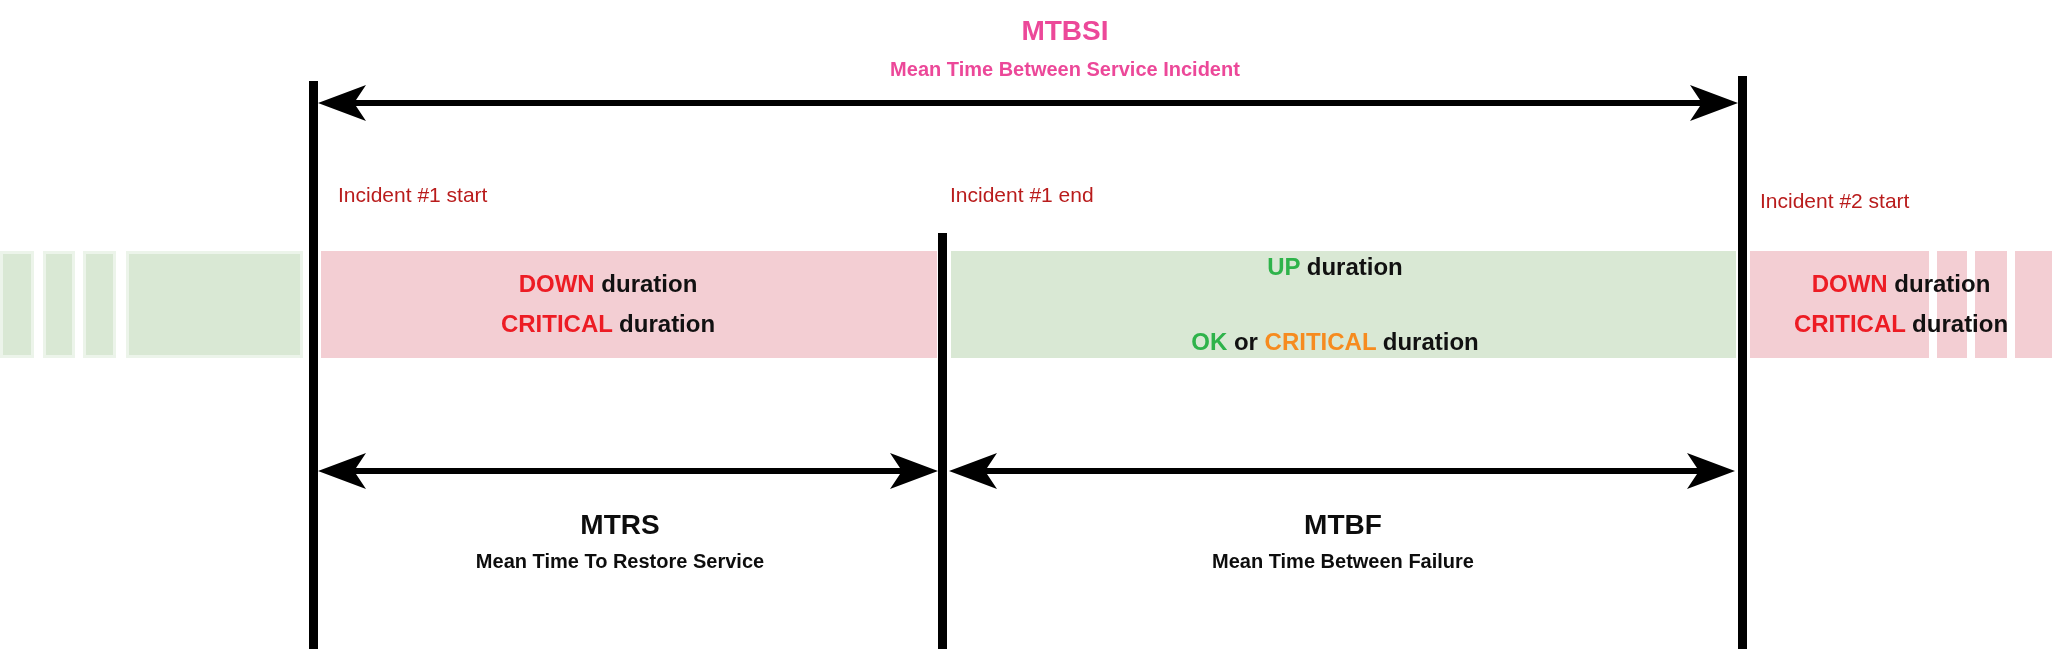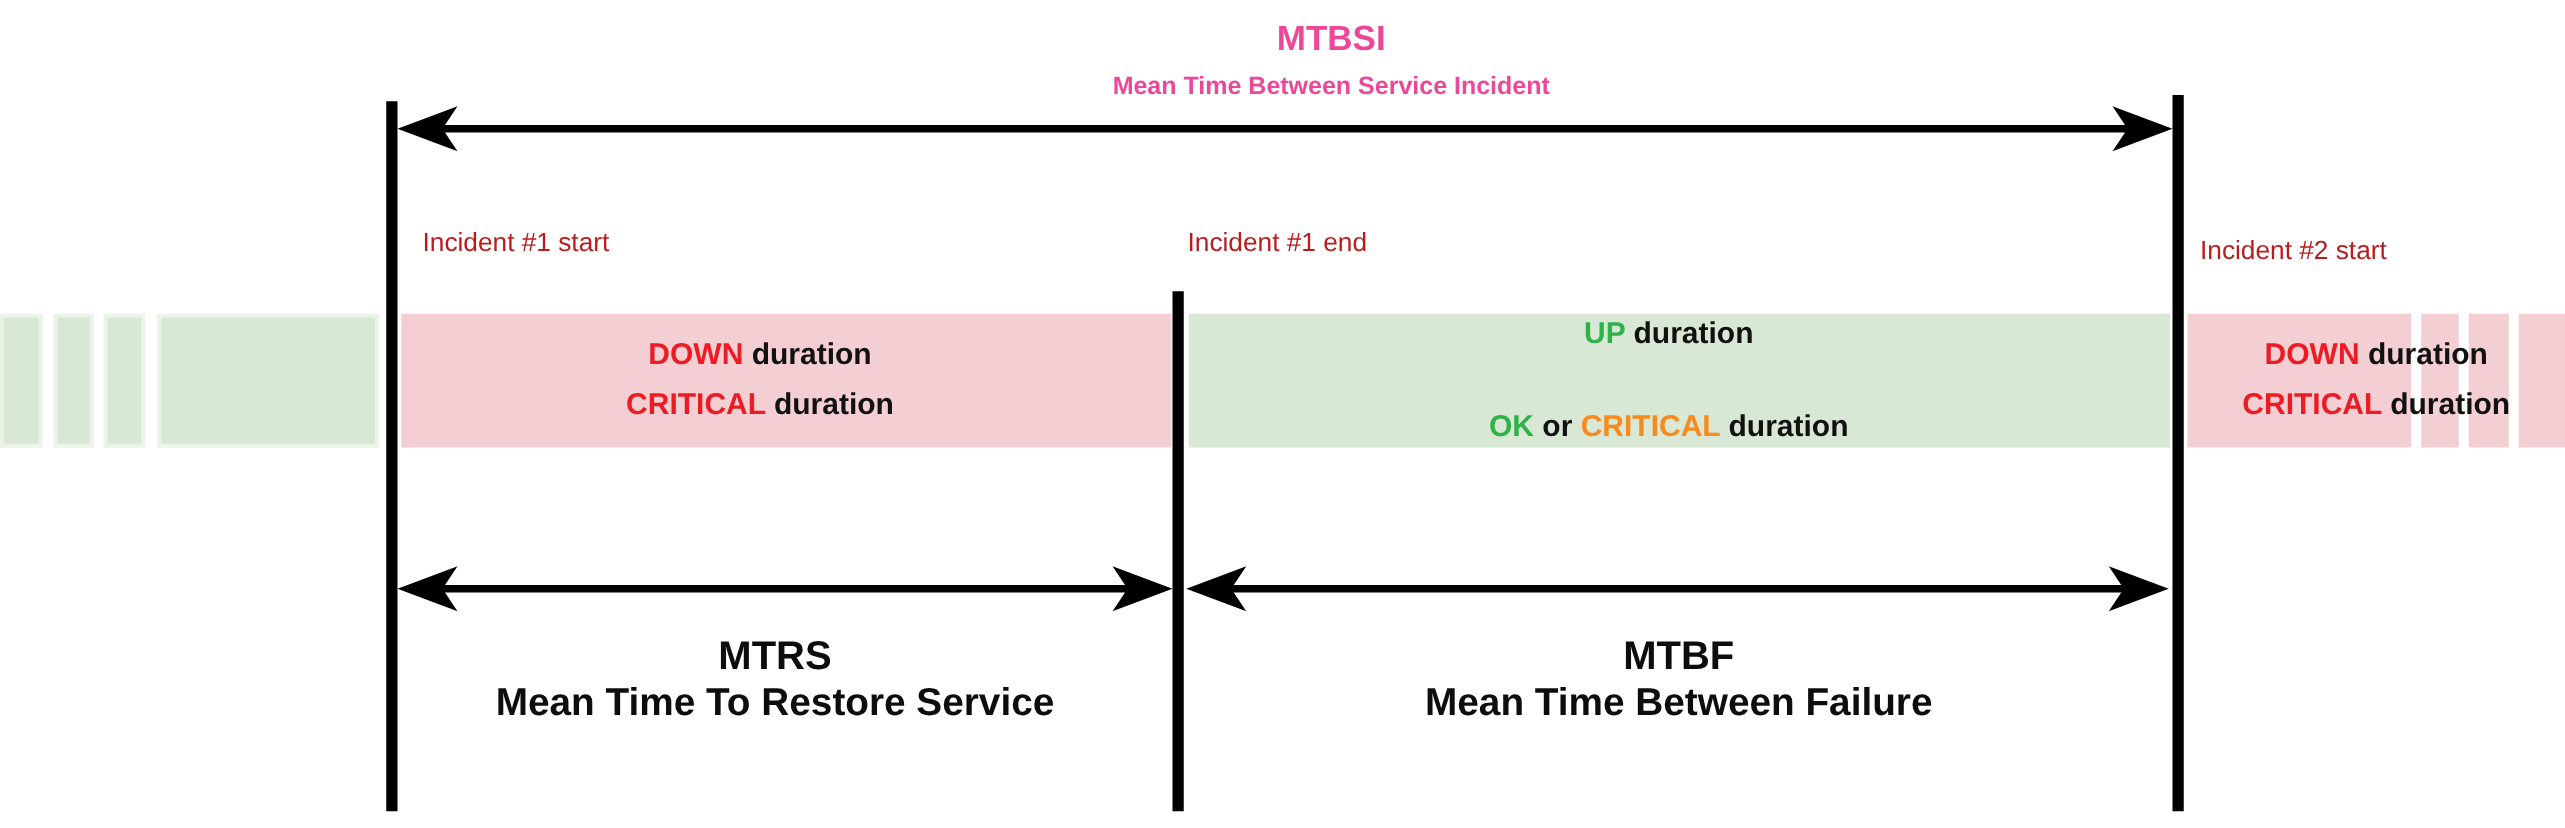--- a/index.html
+++ b/index.html
@@ -45,22 +45,22 @@
   .red-word{color:#ed1c24;}
   .green-word{color:#2eb34a;}
   .orange-word{color:#f68b1f;}
   
   .arrow-svg{position:absolute;display:block;}
   .arr-top{left:316px;top:83px;}
   .arr-mtrs{left:316px;top:451px;}
   .arr-mtbf{left:947px;top:451px;}
   
   .metric-block{position:absolute;top:506px;text-align:center;color:#0d0d0d;font-weight:bold;}
-  .metric-block .abbr{font-size:32px;line-height:37px;}
-  .metric-block .name{font-size:31px;line-height:37px;}
+  .metric-block .abbr{font-size:28px;line-height:37px;}
+  .metric-block .name{font-size:20px;line-height:37px;}
   .mtrs-block{left:312px;width:616px;}
   .mtbf-block{left:943px;width:800px;}
 </style>
 </head>
 <body>
 
 <div class="canvas">
 
   <div class="title-block">
     <div class="title-abbr">MTBSI</div>

